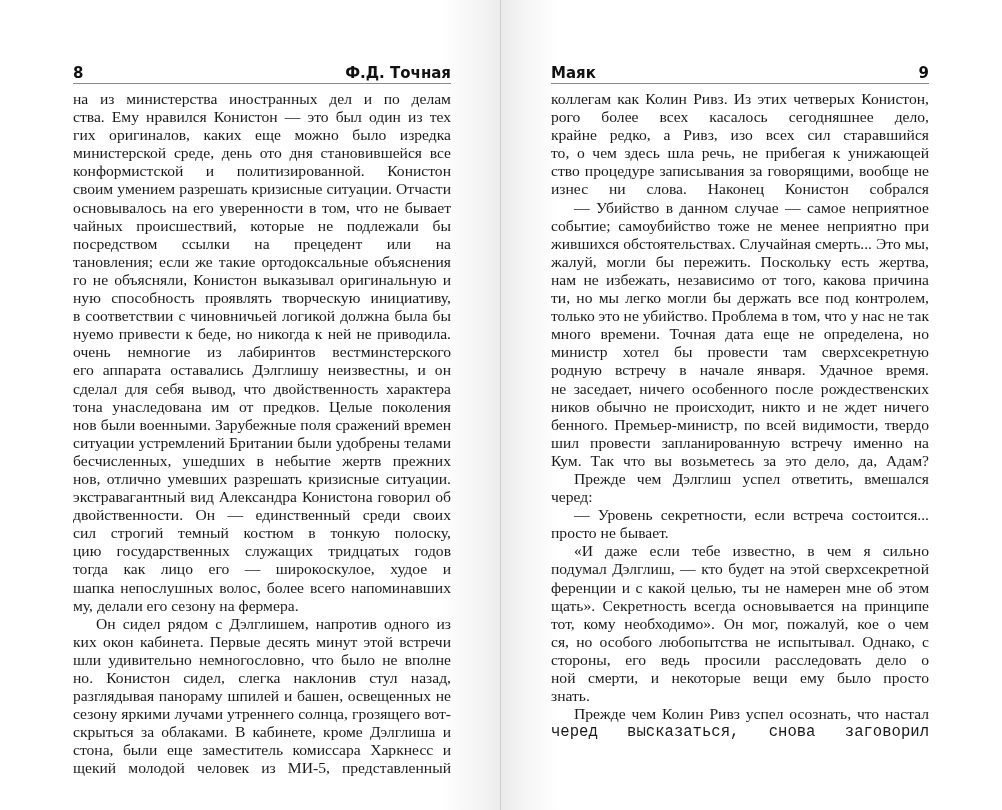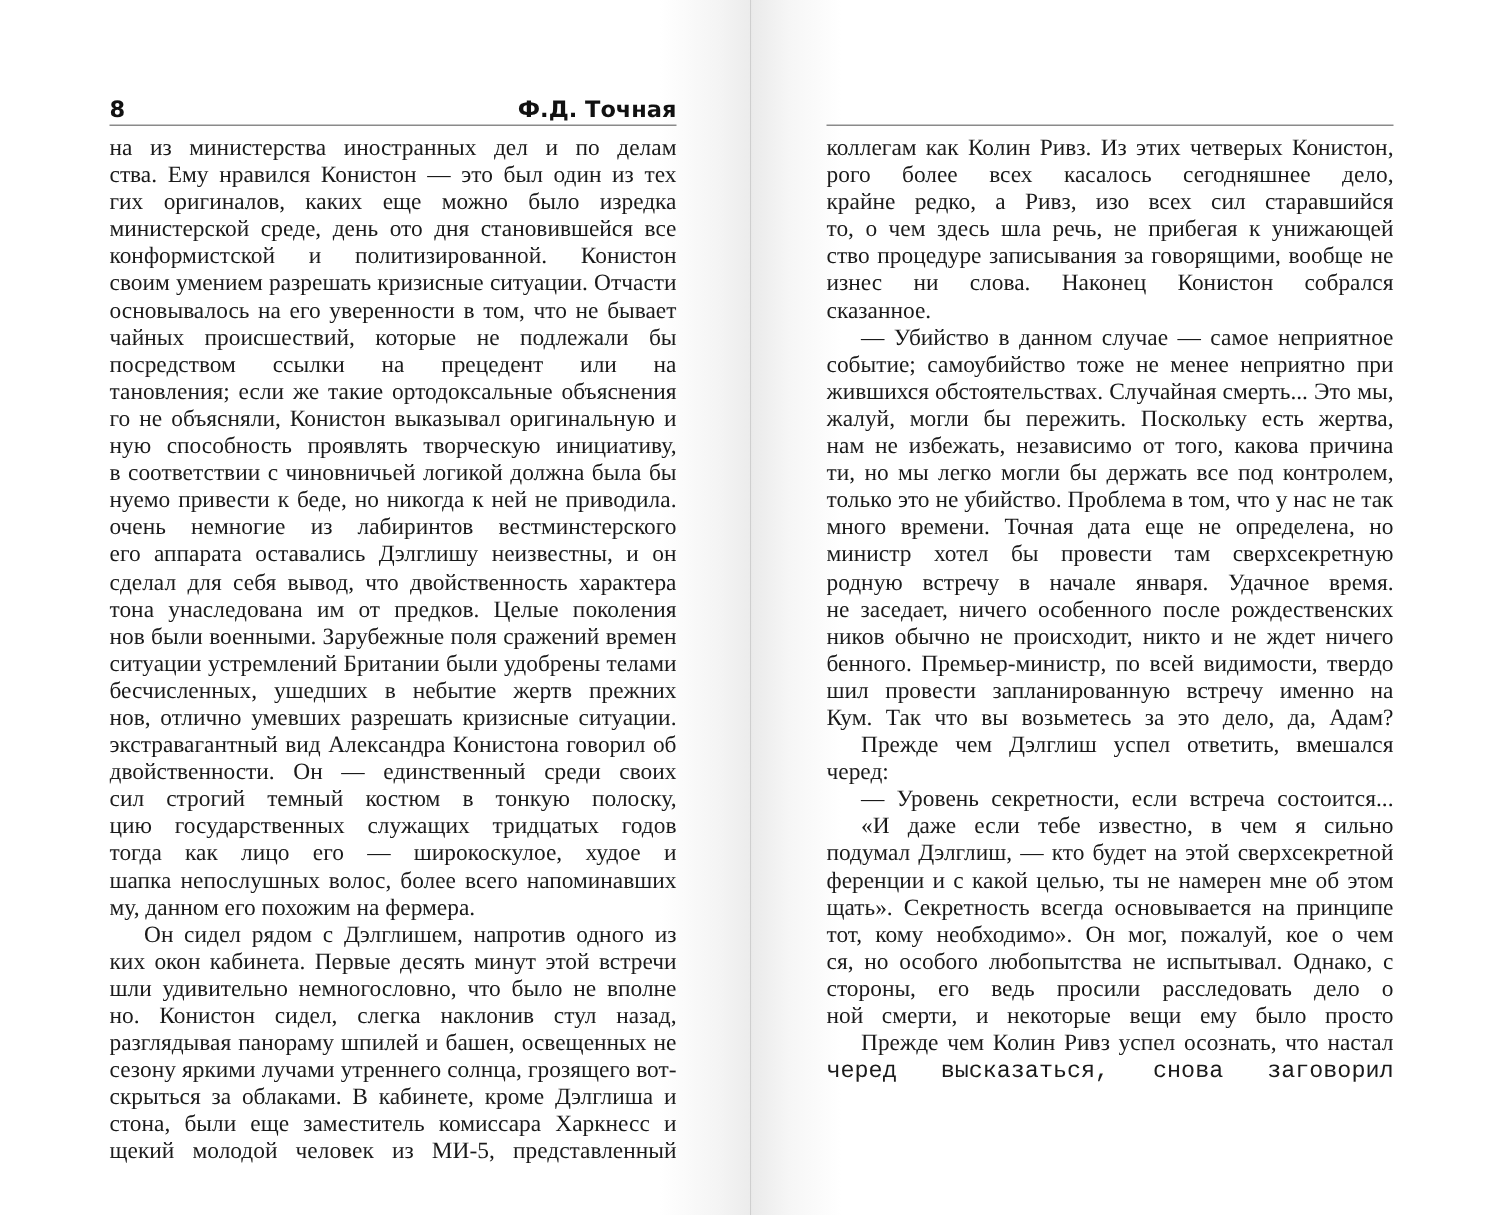--- a/index.html
+++ b/index.html
@@ -66,69 +66,74 @@
       <span class="line" style="white-space: normal; overflow: hidden;">нов были военными. Зарубежные поля сражений времен им-</span>
       <span class="line" style="white-space: normal; overflow: hidden;">ситуации устремлений Британии были удобрены телами</span>
       <span class="line" style="white-space: normal; overflow: hidden;">бесчисленных, ушедших в небытие жертв прежних Конисто-</span>
       <span class="line" style="white-space: normal; overflow: hidden;">нов, отлично умевших разрешать кризисные ситуации. Даже</span>
       <span class="line" style="white-space: normal; overflow: hidden;">экстравагантный вид Александра Конистона говорил об этой</span>
       <span class="line" style="white-space: normal; overflow: hidden;">двойственности. Он — единственный среди своих коллег — но-</span>
       <span class="line" style="white-space: normal; overflow: hidden;">сил строгий темный костюм в тонкую полоску, соблюдая тради-</span>
       <span class="line" style="white-space: normal; overflow: hidden;">цию государственных служащих тридцатых годов прошлого века,</span>
       <span class="line" style="white-space: normal; overflow: hidden;">тогда как лицо его — широкоскулое, худое и веснушчатое — и</span>
       <span class="line" style="white-space: normal; overflow: hidden;">шапка непослушных волос, более всего напоминавших соло-</span>
-      <span class="line last" style="white-space: normal; overflow: hidden;">му, данном его похожим на фермера.</span>
+      <span class="line last" style="white-space: normal; overflow: hidden;">му, делали его сезону на фермера.</span>
       <span class="line indent" style="white-space: normal; overflow: hidden;">Он сидел рядом с Дэлглишем, напротив одного из широ-</span>
       <span class="line" style="white-space: normal; overflow: hidden;">ких окон кабинета. Первые десять минут этой встречи про-</span>
       <span class="line" style="white-space: normal; overflow: hidden;">шли удивительно немногословно, что было не вполне обыч-</span>
       <span class="line" style="white-space: normal; overflow: hidden;">но. Конистон сидел, слегка наклонив стул назад, спокойно</span>
       <span class="line" style="white-space: normal; overflow: hidden;">разглядывая панораму шпилей и башен, освещенных не по</span>
       <span class="line" style="white-space: normal; overflow: hidden;">сезону яркими лучами утреннего солнца, грозящего вот-вот</span>
       <span class="line" style="white-space: normal; overflow: hidden;">скрыться за облаками. В кабинете, кроме Дэлглиша и Кони-</span>
       <span class="line" style="white-space: normal; overflow: hidden;">стона, были еще заместитель комиссара Харкнесс и розово-</span>
       <span class="line" style="white-space: normal; overflow: hidden;">щекий молодой человек из МИ-5, представленный старшим</span>
     </div>
   </div>
 
   <div class="spine"></div>
 
   <div class="page right">
+    <div class="header">
+      <span>Маяк</span>
+      <span>9</span>
+    </div>
     <div class="rule"></div>
     <div class="body">
       <span class="line" style="white-space: normal; overflow: hidden;">коллегам как Колин Ривз. Из этих четверых Конистон, кото-</span>
       <span class="line" style="white-space: normal; overflow: hidden;">рого более всех касалось сегодняшнее дело, высказывался</span>
       <span class="line" style="white-space: normal; overflow: hidden;">крайне редко, а Ривз, изо всех сил старавшийся запомнить</span>
       <span class="line" style="white-space: normal; overflow: hidden;">то, о чем здесь шла речь, не прибегая к унижающей достоин-</span>
       <span class="line" style="white-space: normal; overflow: hidden;">ство процедуре записывания за говорящими, вообще не про-</span>
       <span class="line" style="white-space: normal; overflow: hidden;">изнес ни слова. Наконец Конистон собрался резюмировать</span>
-      <span class="line last" style="white-space: normal; overflow: hidden;">сказанное.</span>
       <span class="line indent" style="white-space: normal; overflow: hidden;">— Убийство в данном случае — самое неприятное для нас</span>
       <span class="line" style="white-space: normal; overflow: hidden;">событие; самоубийство тоже не менее неприятно при сло-</span>
       <span class="line" style="white-space: normal; overflow: hidden;">жившихся обстоятельствах. Случайная смерть... Это мы, по-</span>
       <span class="line" style="white-space: normal; overflow: hidden;">жалуй, могли бы пережить. Поскольку есть жертва, огласки</span>
       <span class="line" style="white-space: normal; overflow: hidden;">нам не избежать, независимо от того, какова причина смер-</span>
       <span class="line" style="white-space: normal; overflow: hidden;">ти, но мы легко могли бы держать все под контролем, если</span>
       <span class="line" style="white-space: normal; overflow: hidden;">только это не убийство. Проблема в том, что у нас не так уж</span>
       <span class="line" style="white-space: normal; overflow: hidden;">много времени. Точная дата еще не определена, но премьер-</span>
       <span class="line" style="white-space: normal; overflow: hidden;">министр хотел бы провести там сверхсекретную междуна-</span>
       <span class="line" style="white-space: normal; overflow: hidden;">родную встречу в начале января. Удачное время. Парламент</span>
       <span class="line" style="white-space: normal; overflow: hidden;">не заседает, ничего особенного после рождественских празд-</span>
       <span class="line" style="white-space: normal; overflow: hidden;">ников обычно не происходит, никто и не ждет ничего осо-</span>
       <span class="line" style="white-space: normal; overflow: hidden;">бенного. Премьер-министр, по всей видимости, твердо ре-</span>
       <span class="line" style="white-space: normal; overflow: hidden;">шил провести запланированную встречу именно на острове</span>
       <span class="line last" style="white-space: normal; overflow: hidden;">Кум. Так что вы возьметесь за это дело, да, Адам? Прекрасно.</span>
       <span class="line indent" style="white-space: normal; overflow: hidden;">Прежде чем Дэлглиш успел ответить, вмешался Харк-</span>
       <span class="line last" style="white-space: normal; overflow: hidden;">черед:</span>
       <span class="line indent" style="white-space: normal; overflow: hidden;">— Уровень секретности, если встреча состоится... Выше</span>
+      <span class="line last" style="white-space: normal; overflow: hidden;">просто не бывает.</span>
       <span class="line indent" style="white-space: normal; overflow: hidden;">«И даже если тебе известно, в чем я сильно сомневаюсь, —</span>
       <span class="line" style="white-space: normal; overflow: hidden;">подумал Дэлглиш, — кто будет на этой сверхсекретной кон-</span>
       <span class="line" style="white-space: normal; overflow: hidden;">ференции и с какой целью, ты не намерен мне об этом сооб-</span>
       <span class="line" style="white-space: normal; overflow: hidden;">щать». Секретность всегда основывается на принципе «знает</span>
       <span class="line" style="white-space: normal; overflow: hidden;">тот, кому необходимо». Он мог, пожалуй, кое о чем догадать-</span>
       <span class="line" style="white-space: normal; overflow: hidden;">ся, но особого любопытства не испытывал. Однако, с другой</span>
       <span class="line" style="white-space: normal; overflow: hidden;">стороны, его ведь просили расследовать дело о насильствен-</span>
       <span class="line" style="white-space: normal; overflow: hidden;">ной смерти, и некоторые вещи ему было просто необходимо</span>
+      <span class="line last" style="white-space: normal; overflow: hidden;">знать.</span>
       <span class="line indent" style="white-space: normal; overflow: hidden;">Прежде чем Колин Ривз успел осознать, что настал его</span>
       <span class="line last" style="white-space: normal; overflow: hidden; font-family: Liberation Mono, monospace;">черед высказаться, снова заговорил Конистон:</span>
     </div>
   </div>
 
 </div>
 
 </body></html>

